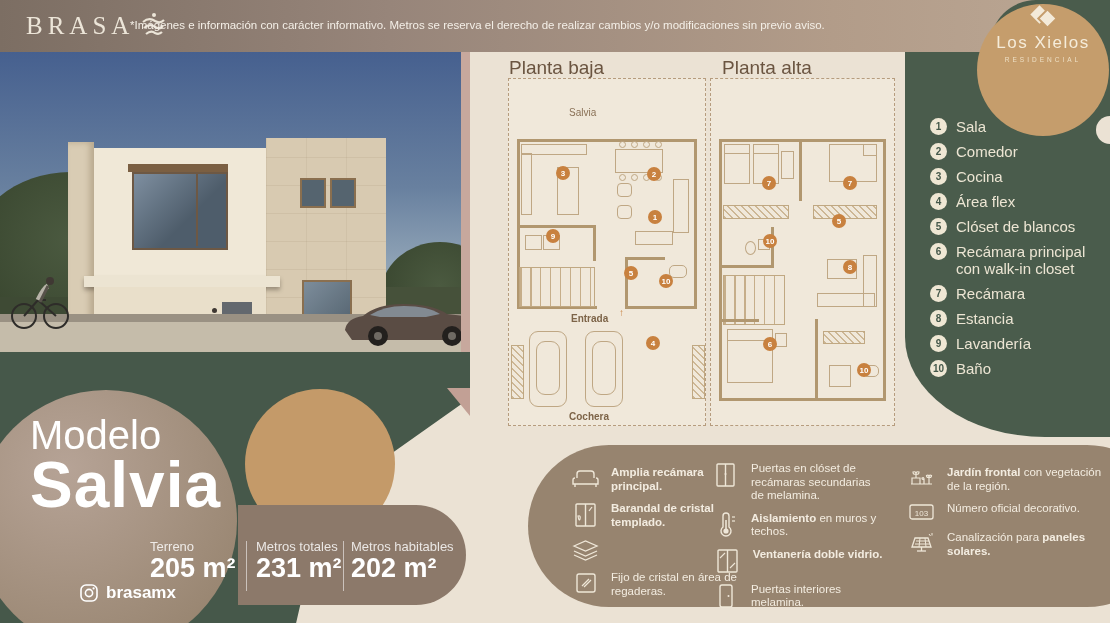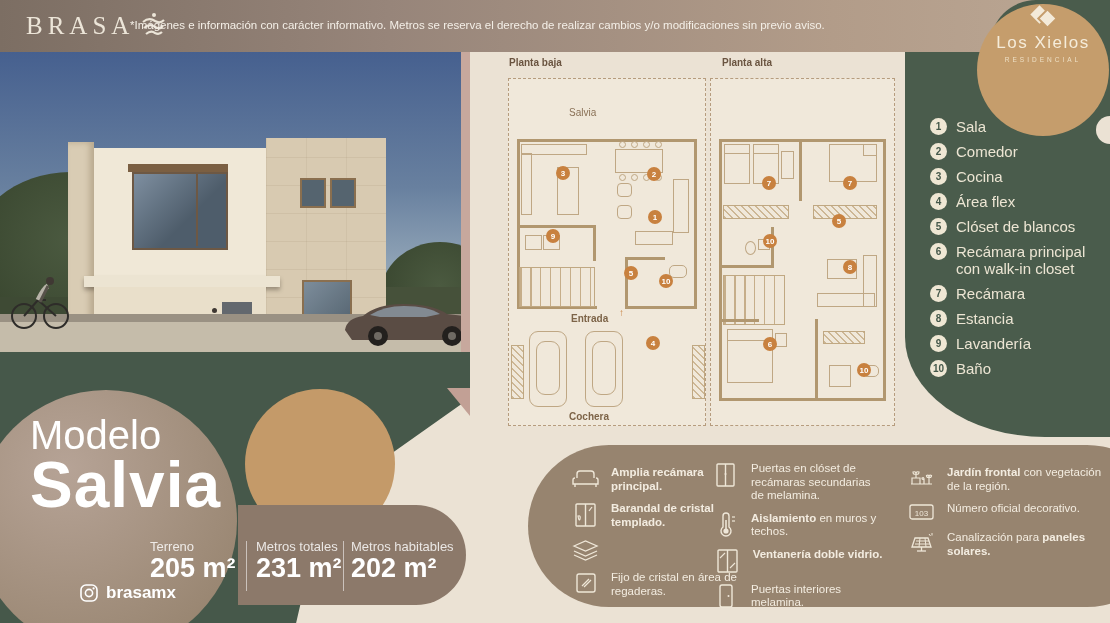--- a/index.html
+++ b/index.html
@@ -23,21 +23,21 @@
   #xielos-name{color:#f5ecda;font-size:17px;letter-spacing:1.5px;font-weight:400;}
   #xielos-sub{color:#eedfc4;font-size:6.5px;letter-spacing:3px;}
   #cream-notch{left:1096px;top:116px;width:28px;height:28px;border-radius:50%;background:#ebe2d4;}
   #legend{left:930px;top:118px;width:172px;display:flex;flex-direction:column;gap:8px;}
   .lg-item{display:flex;gap:9px;align-items:flex-start;}
   .lg-num{flex:0 0 17px;width:17px;height:17px;border-radius:50%;background:#efe7d4;color:#44584a;
      font-size:10px;font-weight:bold;display:flex;align-items:center;justify-content:center;margin-top:0px;}
   .lg-label{color:#ece5d3;font-size:15px;line-height:17px;}
 
   
-  .plan-title{font-size:10px;font-weight:bold;color:#6a5440;}
+  .plan-title{font-size:19px;font-weight:normal;color:#6a5440;}
   .plan-box{border:1px dashed #b69c7e;background:#f0e8da;}
   .wall{position:absolute;background:#b1976f;}
   .furn{position:absolute;border:1.2px solid #bfa784;background:transparent;}
   .rfurn{border-radius:9px;}
   .hatch{position:absolute;border:1px solid #c0a882;
      background:repeating-linear-gradient(45deg,#cdb795 0 1.5px,transparent 1.5px 5px);}
   .stairs{position:absolute;border:1px solid #c0a882;
      background:repeating-linear-gradient(90deg,#c6ae8a 0 1.5px,transparent 1.5px 10px);}
   .plan-label{position:absolute;font-size:10px;font-weight:bold;color:#7d6448;}
   .badge{position:absolute;width:14px;height:14px;border-radius:50%;background:#c8813f;color:#fff;

